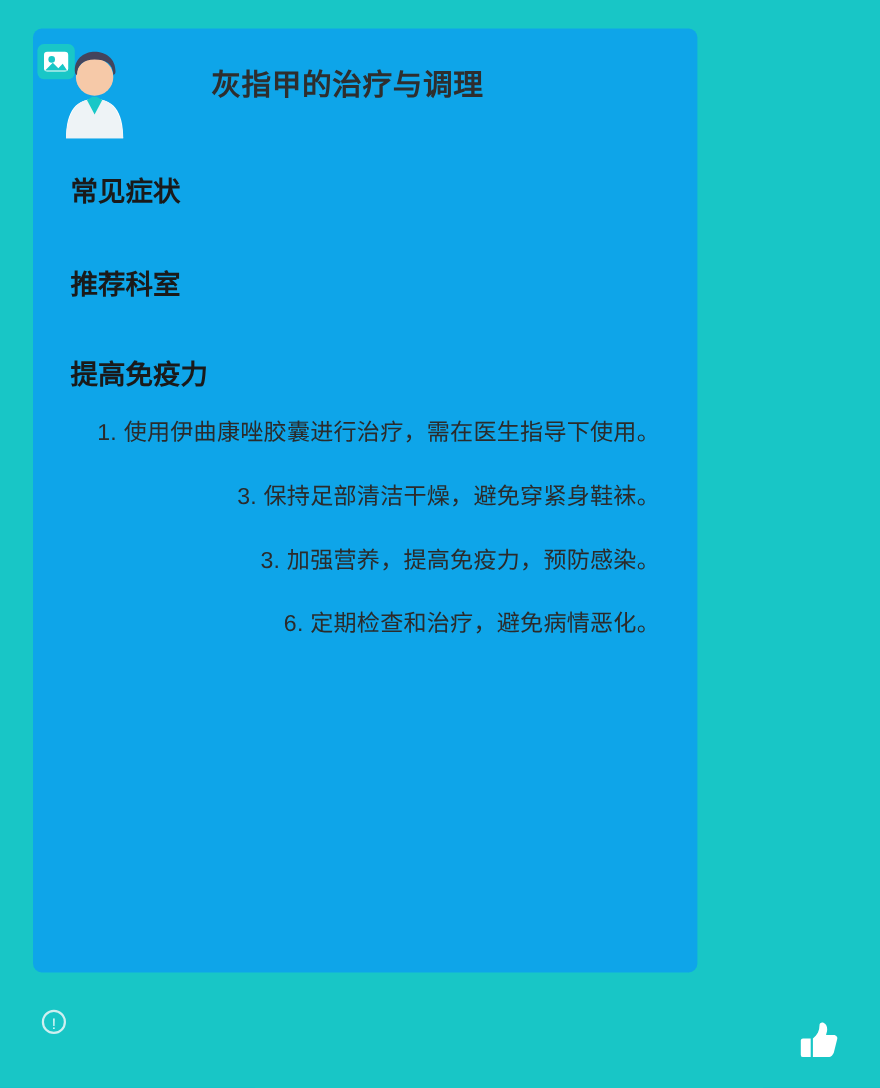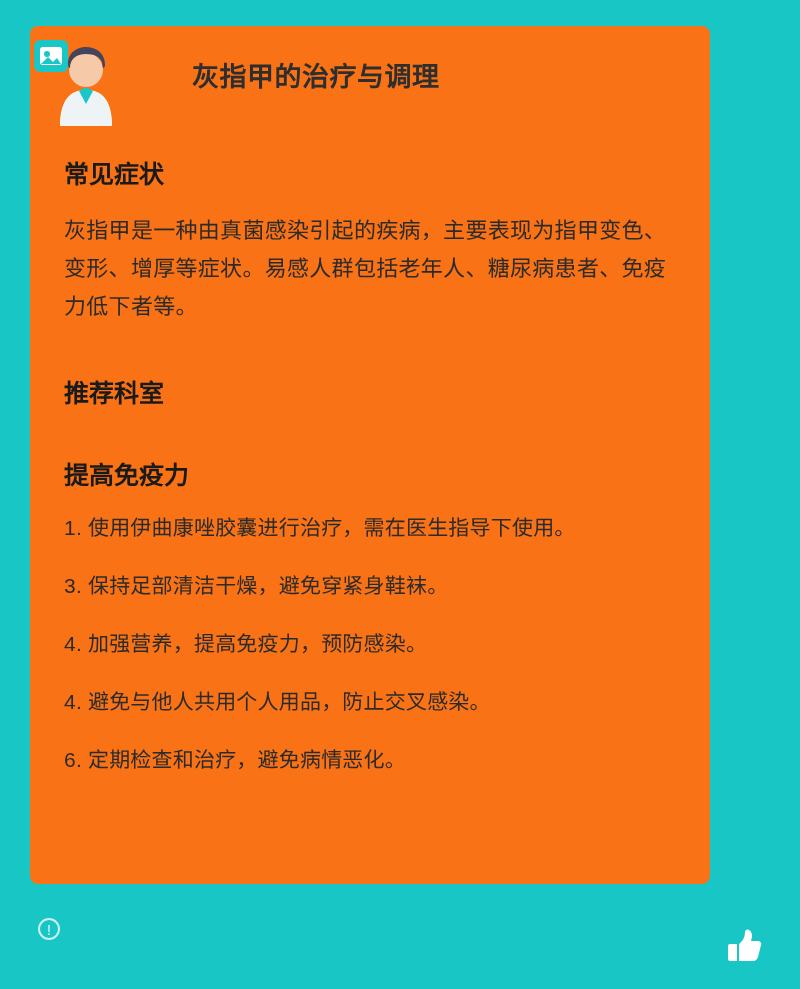--- a/index.html
+++ b/index.html
@@ -15,23 +15,23 @@
   }
   .page {
     position: relative;
     width: 800px;
     height: 989px;
     box-sizing: border-box;
     padding: 26px 30px 0 30px;
   }
   .card {
     position: relative;
-    background: #f97316;
+    background: #0ea5e9;
     border-radius: 8px;
-    width: 680px;
+    width: 604px;
     min-height: 858px;
     box-sizing: border-box;
     padding: 34px 34px 30px 34px;
   }
   
   .avatar {
     position: absolute;
     left: 0px;
     top: 8px;
     width: 98px;
@@ -59,21 +59,21 @@
     color: #2b2b2b;
     margin: 0;
     letter-spacing: 0.3px;
   }
   p.plain {
     font-size: 22px;
     line-height: 34px;
     color: #2b2b2b;
     margin: 0;
   }
-  .steps { margin-top: 19px; }
+  .steps { margin-top: 19px; text-align: right; }
   .step {
     font-size: 21px;
     line-height: 36px;
     color: #2b2b2b;
     margin: 0 0 22px 0;
     letter-spacing: 0.2px;
   }
   .step:last-child { margin-bottom: 0; }
 
   .footer {
@@ -130,30 +130,28 @@
         <path d="M49 57 L56 70 L63 57 L58 54 L54 54 Z" fill="#19c7c7"></path>
         <circle cx="56" cy="36" r="17" fill="#f6c9a8"></circle>
         <path d="M39 34 C39 22 48 16 56 16 C66 16 73 23 73 34 L73 28 C73 21 66 17 56 17 C47 17 39 21 39 28 Z" fill="#3b3b4f"></path>
         <path d="M38 30 C38 18 48 13 56 13 C66 13 75 19 75 31 C75 33 74 34 73 34 C73 24 66 20 56 20 C46 20 40 25 40 34 C39 34 38 33 38 30 Z" fill="#44445c"></path>
       </svg>
     </div>
 
     <h1 class="title">灰指甲的治疗与调理</h1>
 
     <h2 class="section first">常见症状</h2>
-    <p class="body">灰指甲是一种由真菌感染引起的疾病，主要表现为指甲变色、变形、增厚等症状。易感人群包括老年人、糖尿病患者、免疫力低下者等。</p>
 
     <h2 class="section">推荐科室</h2>
 
     <h2 class="section">提高免疫力</h2>
     <div class="steps">
       <p class="step">1. 使用伊曲康唑胶囊进行治疗，需在医生指导下使用。</p>
       <p class="step">3. 保持足部清洁干燥，避免穿紧身鞋袜。</p>
-      <p class="step">4. 加强营养，提高免疫力，预防感染。</p>
-      <p class="step">4. 避免与他人共用个人用品，防止交叉感染。</p>
+      <p class="step">3. 加强营养，提高免疫力，预防感染。</p>
       <p class="step">6. 定期检查和治疗，避免病情恶化。</p>
     </div>
   </div>
 
   <div class="footer">
     <div class="footer-icon">!</div>
     <div class="thumb">
       <svg width="40" height="40" viewBox="0 0 40 40" xmlns="http://www.w3.org/2000/svg">
         <path d="M6 18 h7 v17 h-7 a2 2 0 0 1 -2 -2 v-13 a2 2 0 0 1 2 -2 z" fill="#ffffff"></path>
         <path d="M15 18 c4 -3 6 -7 6 -12 c0 -2 2 -3 4 -2 c2 1 3 3 3 6 c0 2 -1 4 -1 5 h7 c2 0 4 2 3 4 l-3 12 c-1 2 -2 4 -5 4 h-14 z" fill="#ffffff"></path>

